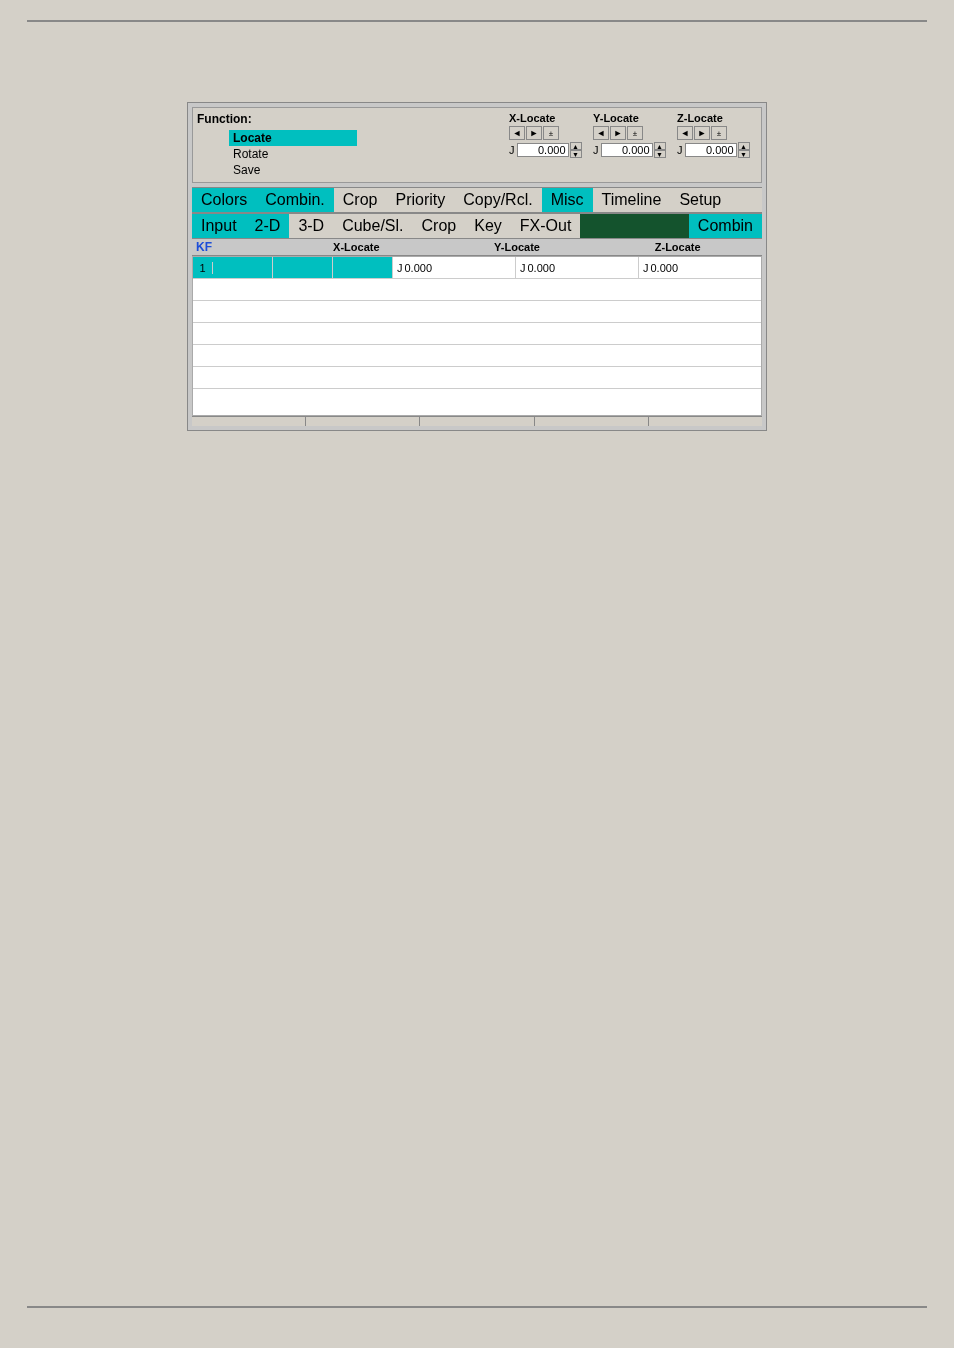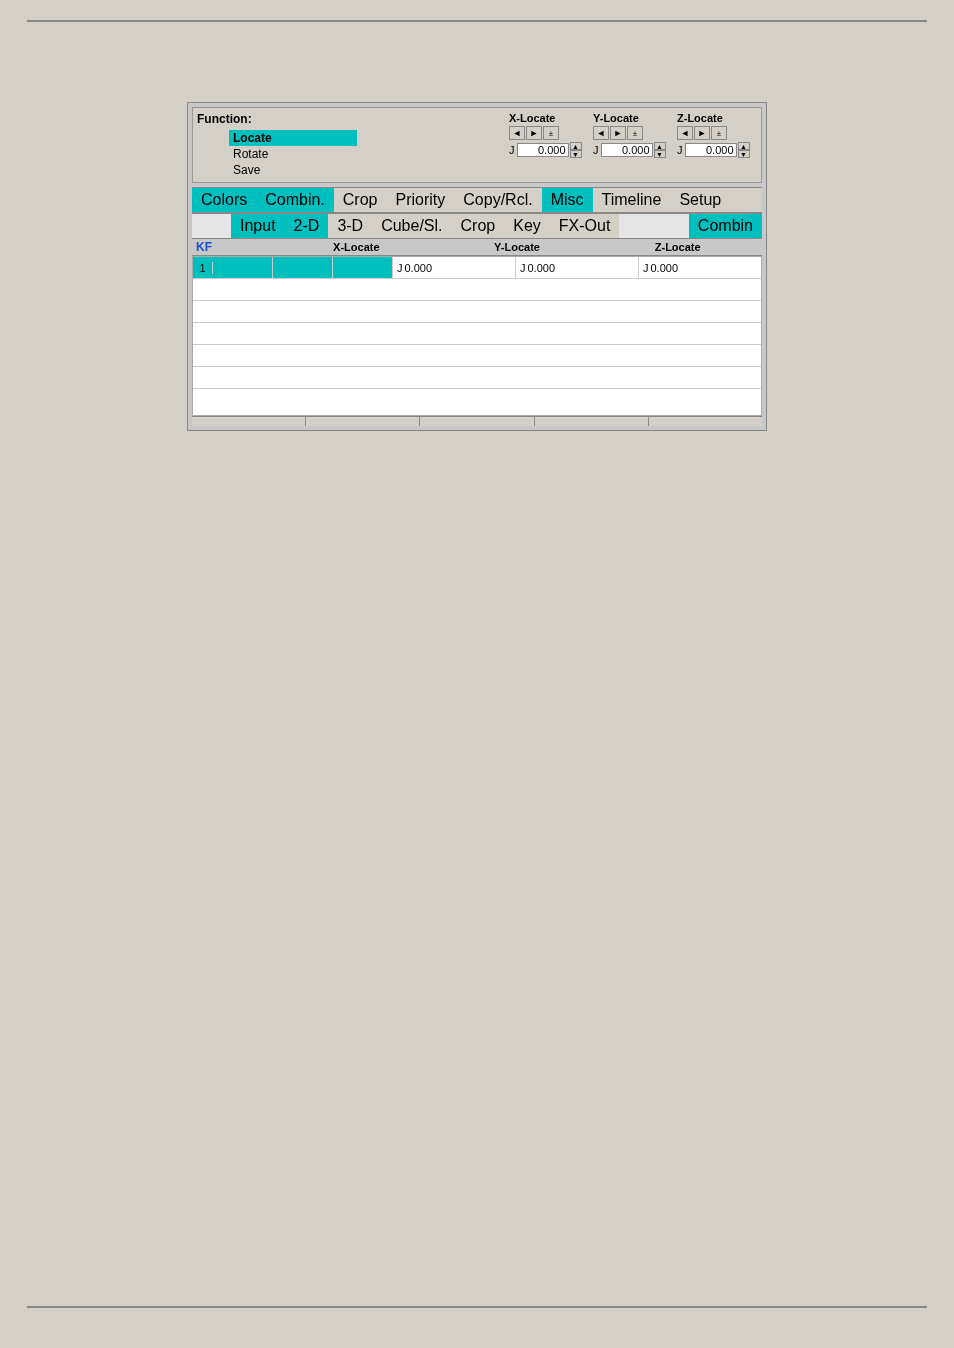--- a/index.html
+++ b/index.html
@@ -285,24 +285,23 @@
     .row-value {
       font-size: 11px;
       color: #000;
     }
 
     
     .tabs-row2 {
       display: flex;
       flex-direction: row;
       align-items: center;
-      background: #e5e5e5;
+      background: #14532d;
       border-top: 1px solid #888;
       border-bottom: 1px solid #888;
-      padding-left: 39px;
     }
 
     .scrollbar-hint {
       display: flex;
       flex-direction: row;
       background: #d4d0c8;
       height: 10px;
       border-top: 1px solid #888;
     }
 

